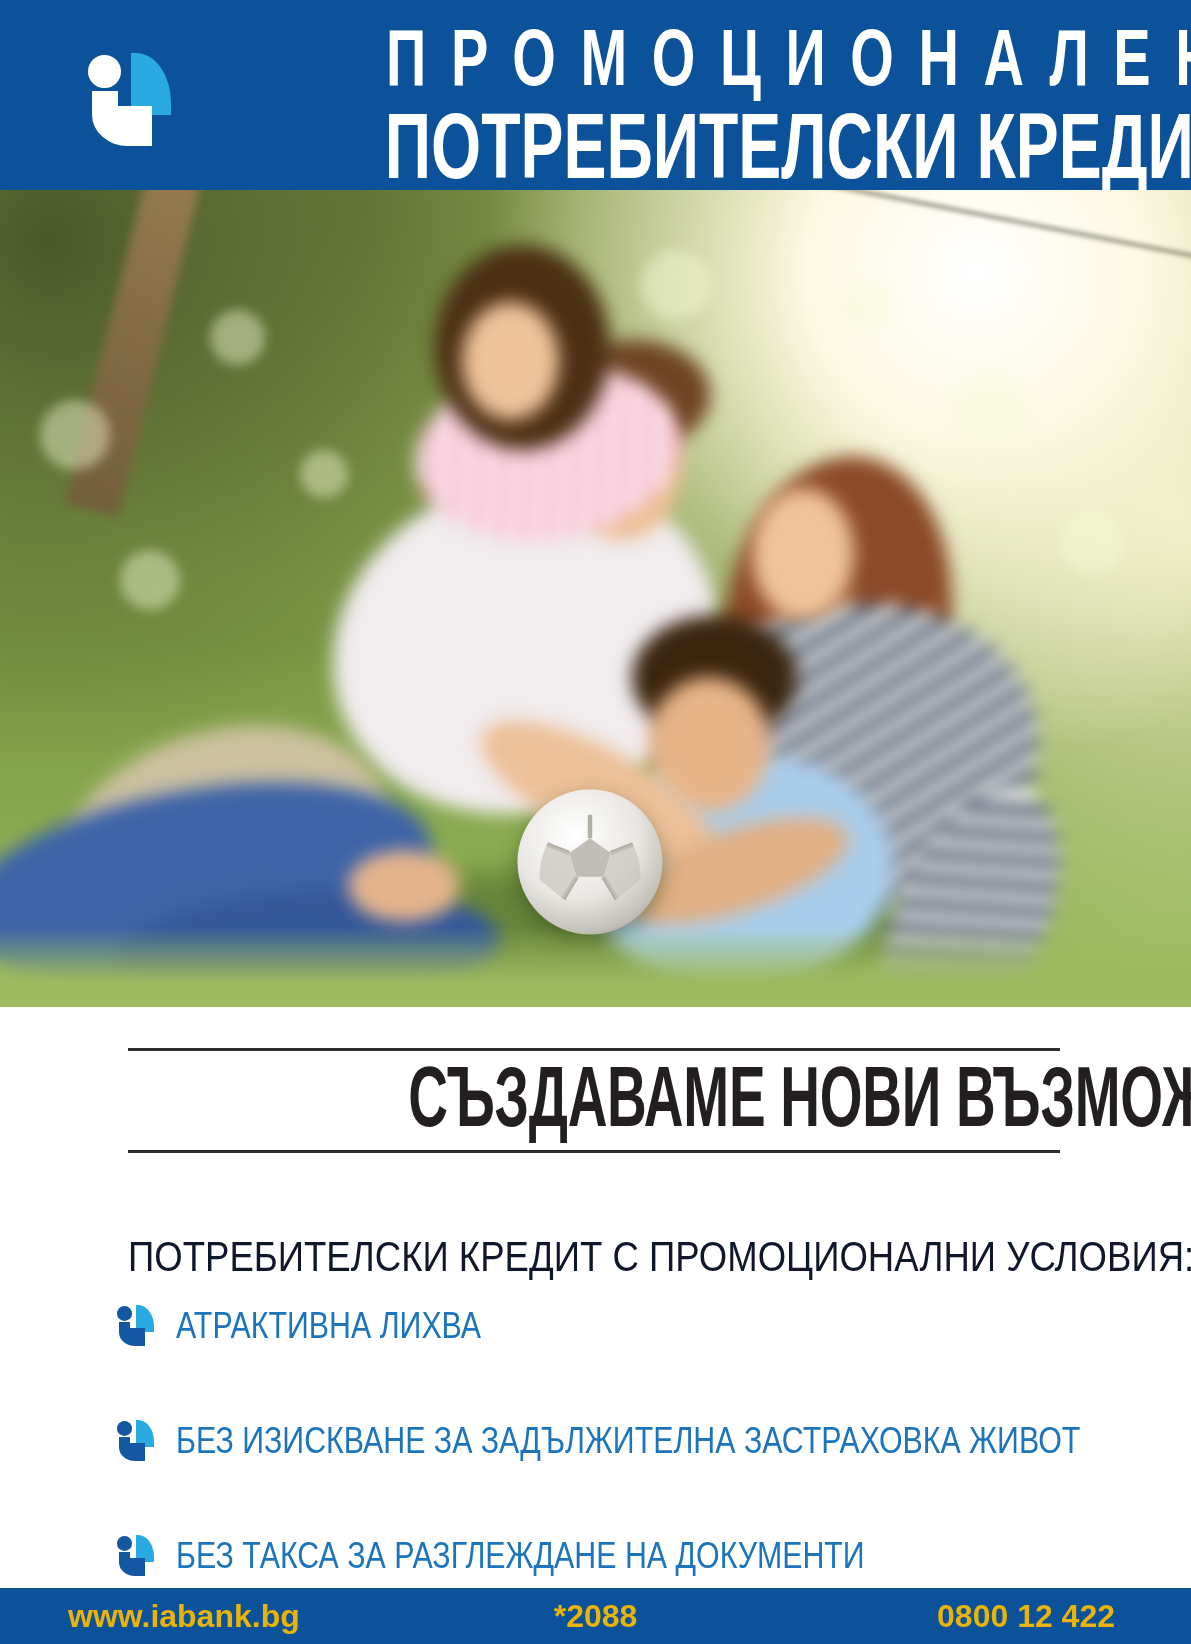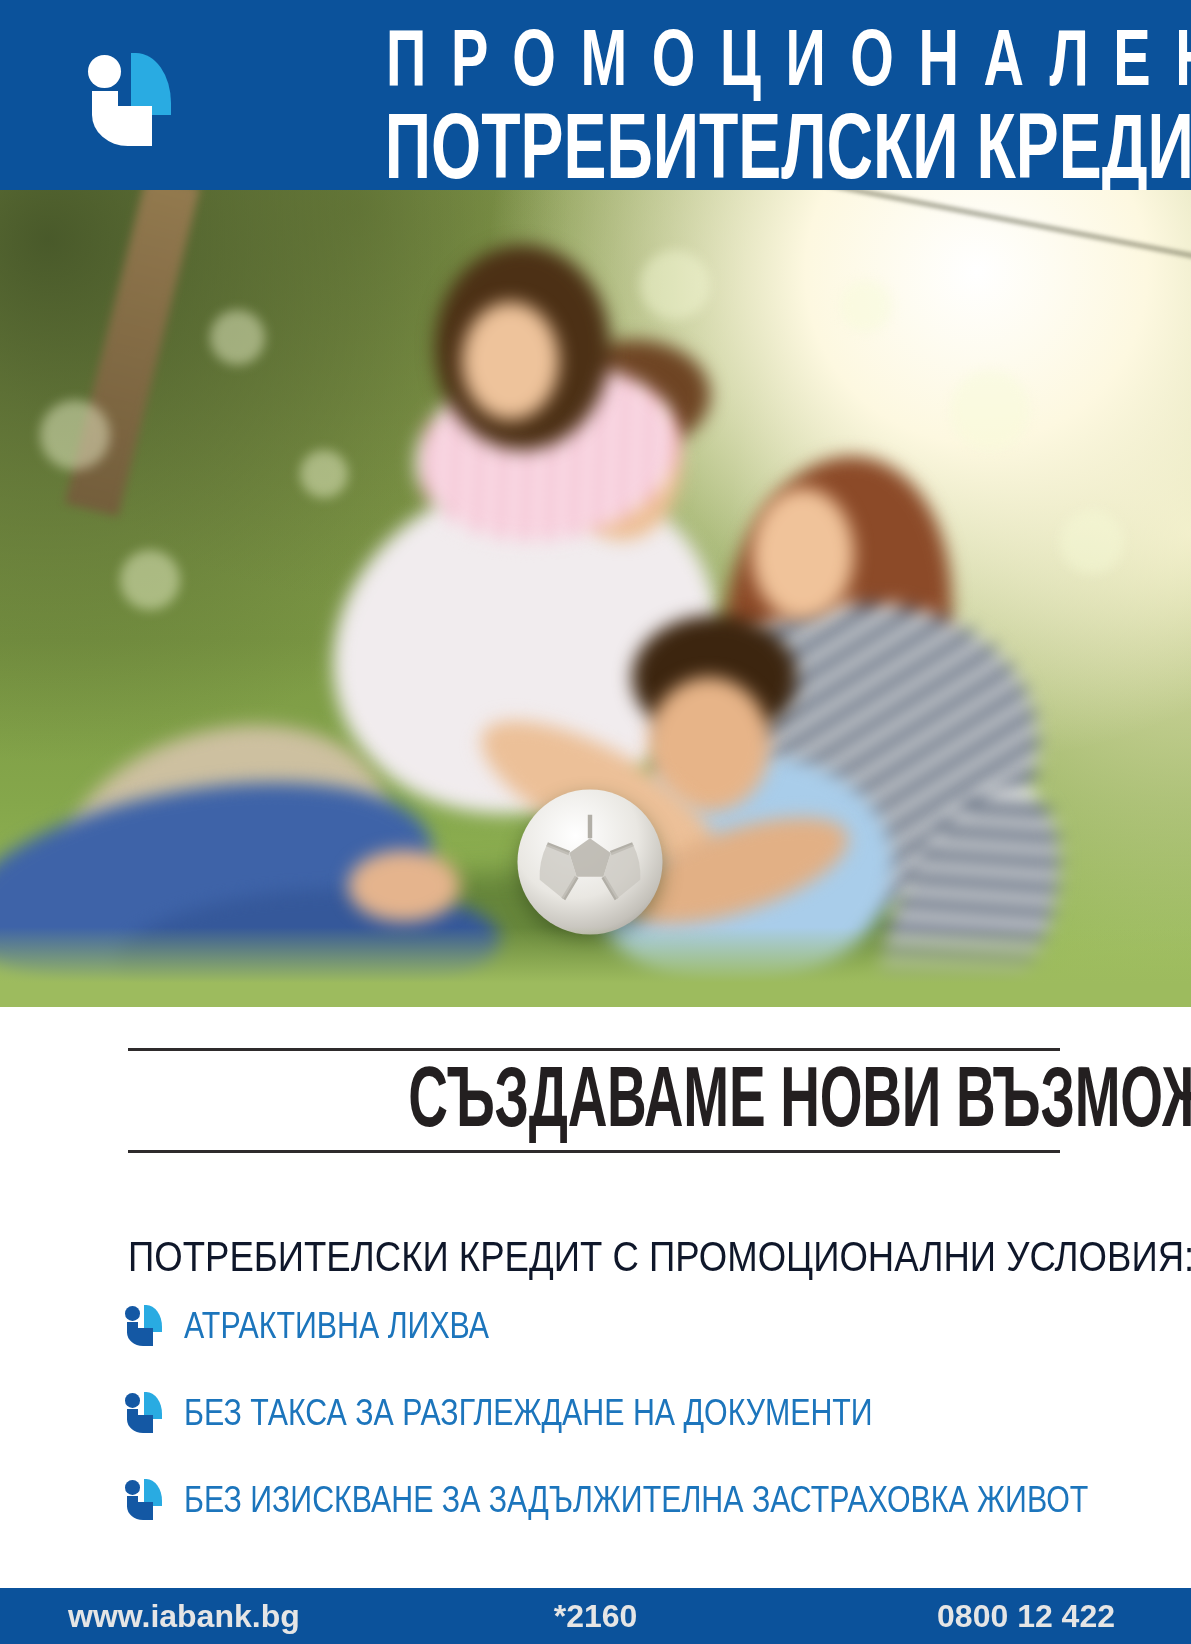--- a/index.html
+++ b/index.html
@@ -82,33 +82,33 @@
   }
 
   
   .subtitle {
     position:absolute; left:128px; top:1232px; width:1000px;
     color:#0f172a; font-size:43px; font-weight:400;
   }
   .subtitle .sqz { transform:scaleX(0.85); transform-origin:left center; }
 
   
-  .benefits { position:absolute; left:125px; top:1305px; width:1000px;
-    display:flex; flex-direction:column; gap:46px; list-style:none; margin:0; padding:0; }
+  .benefits { position:absolute; left:117px; top:1305px; width:1000px;
+    display:flex; flex-direction:column; gap:74px; list-style:none; margin:0; padding:0; }
   .benefit { display:flex; align-items:center; }
   .benefit .ialogo { position:relative; width:37px; height:41px; flex:0 0 37px; margin-right:22px; }
   .benefit .label {
     color:#1C75BC; font-size:37px; font-weight:400; line-height:41px;
     transform:scaleX(0.82); transform-origin:left center; white-space:nowrap; display:inline-block;
   }
 
   
   .footer {
     position:absolute; left:0; top:1588px; width:1191px; height:56px;
-    background:#0B529B; color:#e5e5e5; font-weight:700; font-size:32px;
+    background:#0B529B; color:#eab308; font-weight:700; font-size:32px;
     display:flex; align-items:center;
   }
   .footer .site  { margin-left:68px; }
   .footer .code  { position:absolute; left:0; right:0; text-align:center; }
   .footer .phone { margin-left:auto; margin-right:76px; }
 </style>
 </head>
 <body>
 
 <div class="page">
@@ -201,32 +201,32 @@
       </span>
       <span class="label">АТРАКТИВНА ЛИХВА</span>
     </li>
     <li class="benefit">
       <span class="ialogo logo-blue">
         <span class="shp c"></span>
         <span class="shp a"></span>
         <span class="shp b2"></span>
         <span class="shp b"></span>
       </span>
-      <span class="label">БЕЗ ТАКСА ЗА РАЗГЛЕЖДАНЕ НА ДОКУМЕНТИ</span>
+      <span class="label">БЕЗ ИЗИСКВАНЕ ЗА ЗАДЪЛЖИТЕЛНА ЗАСТРАХОВКА ЖИВОТ</span>
     </li>
     <li class="benefit">
       <span class="ialogo logo-blue">
         <span class="shp c"></span>
         <span class="shp a"></span>
         <span class="shp b2"></span>
         <span class="shp b"></span>
       </span>
-      <span class="label">БЕЗ ИЗИСКВАНЕ ЗА ЗАДЪЛЖИТЕЛНА ЗАСТРАХОВКА ЖИВОТ</span>
+      <span class="label">БЕЗ ТАКСА ЗА РАЗГЛЕЖДАНЕ НА ДОКУМЕНТИ</span>
     </li>
   </ul>
 
   <div class="footer">
     <span class="site">www.iabank.bg</span>
-    <span class="code">*2160</span>
+    <span class="code">*2088</span>
     <span class="phone">0800 12 422</span>
   </div>
 
 </div>
 
 </body></html>

